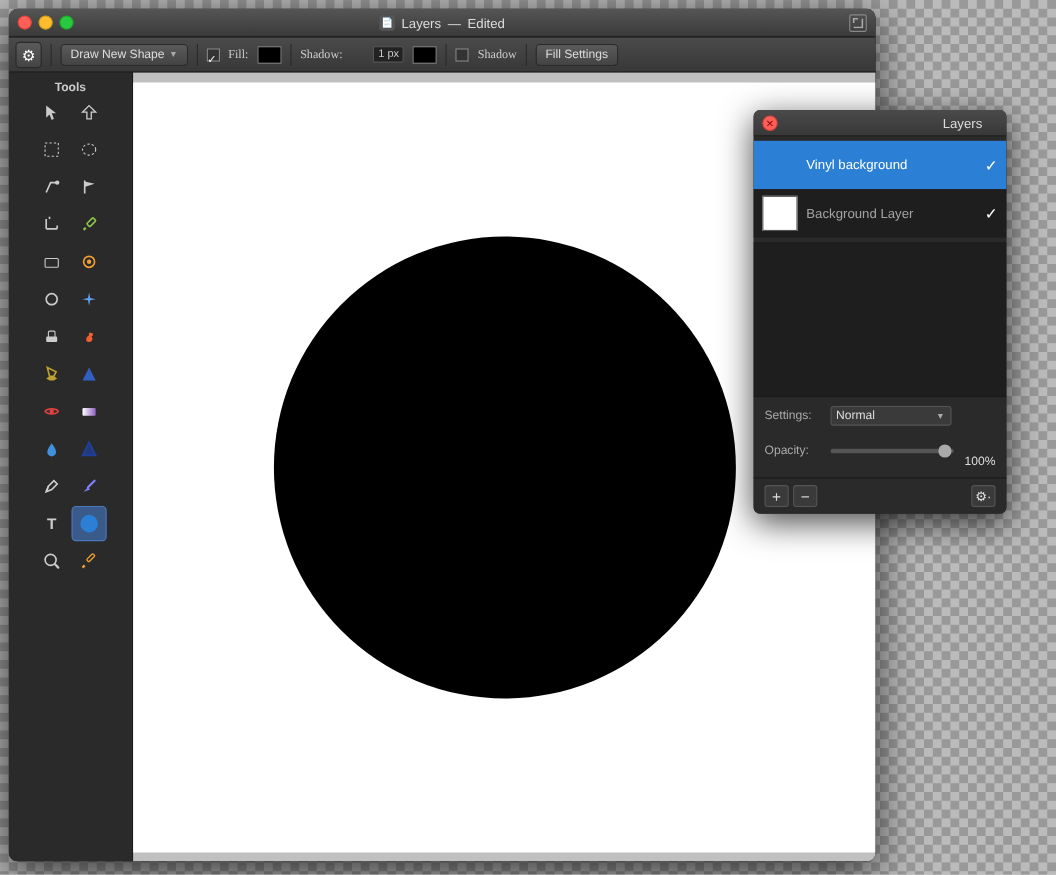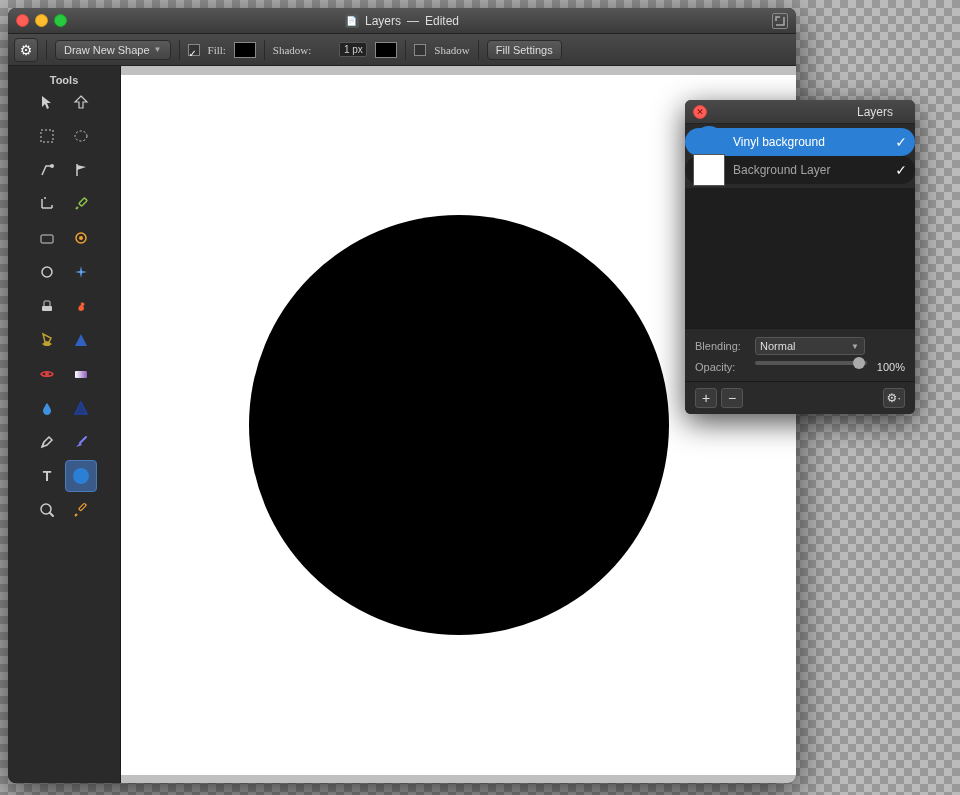--- a/index.html
+++ b/index.html
@@ -277,27 +277,26 @@
       font-size: 12px;
       color: #ddd;
       font-weight: normal;
       flex: 1;
       text-align: right;
     }
     .layers-list {
       padding: 4px 0;
     }
     .layer-item {
-      height: 28px;
+      height: 44px;
       display: flex;
       align-items: center;
       padding: 0 8px;
       gap: 8px;
       cursor: pointer;
-      border-radius: 15px;
     }
     .layer-item.active {
       background: #2b7fd4;
     }
     .layer-item.inactive {
       background: #1e1e1e;
     }
     .layer-thumb {
       width: 32px;
       height: 32px;
@@ -348,20 +347,21 @@
       border-radius: 3px;
       color: #ddd;
       font-size: 11px;
       padding: 2px 4px;
       width: 110px;
       appearance: none;
       cursor: pointer;
     }
     .opacity-row {
       display: flex;
+      align-items: center;
     }
     .opacity-label {
       color: #aaa;
       font-size: 11px;
       width: 60px;
     }
     .opacity-slider {
       flex: 1;
       height: 4px;
       background: #555;
@@ -377,20 +377,21 @@
       position: absolute;
       top: -4px;
       right: 2px;
       cursor: pointer;
     }
     .opacity-value {
       color: #ddd;
       font-size: 11px;
       width: 30px;
       text-align: right;
+      margin-top: 21px;
     }
     .layers-footer {
       display: flex;
       align-items: center;
       padding: 6px 10px;
       gap: 4px;
       border-top: 1px solid #1a1a1a;
       background: #2a2a2a;
     }
     .layers-footer-btn {
@@ -669,21 +670,21 @@
       <div class="layer-thumb-white"></div>
       <span class="layer-name" style="color:#a3a3a3;">Background Layer</span>
       <span class="layer-check">✓</span>
     </div>
   </div>
 
   <div class="layers-spacer"></div>
 
   <div class="layers-bottom">
     <div class="blend-row">
-      <span class="blend-label">Blending:</span>
+      <span class="blend-label">Settings:</span>
       <select class="blend-select">
         <option>Normal</option>
         <option>Multiply</option>
         <option>Screen</option>
         <option>Overlay</option>
         <option>Darken</option>
         <option>Lighten</option>
       </select>
       <span class="chevron" style="margin-left:-14px;pointer-events:none;color:#aaa;font-size:8px;">▼</span>
     </div>

